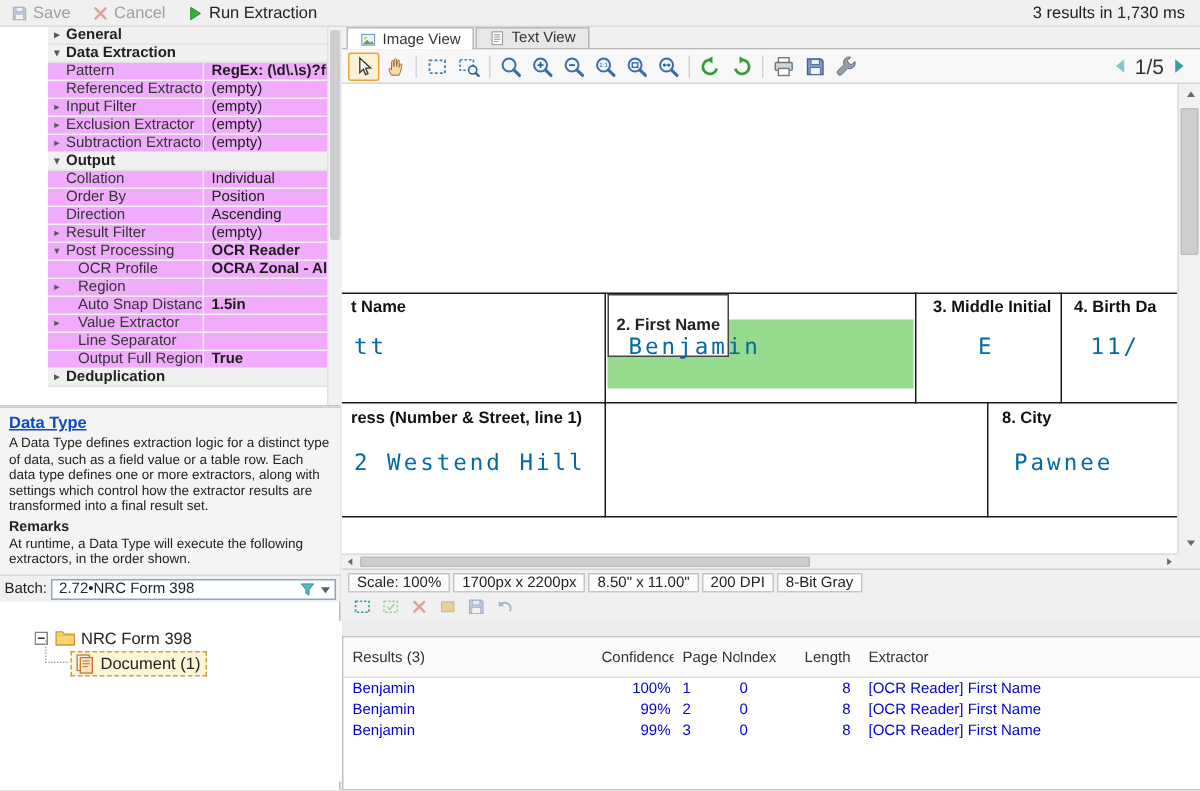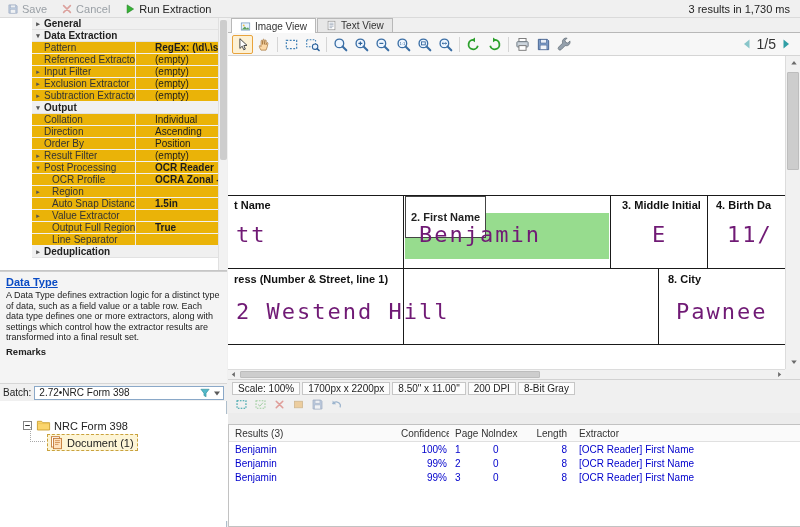--- a/index.html
+++ b/index.html
@@ -13,21 +13,21 @@
   .tb-btn .ic svg{width:12px;height:12px;display:block;}
   .tb-btn.disabled{color:#9aa0a6;}
   .tb-btn.disabled .ic{opacity:.45;}
   .topbar-status{margin-left:auto;padding-right:10px;font-size:11px;color:#222;}
 
   
   .left-panel{position:absolute;left:0;top:18px;width:227px;height:509px;background:#fff;border-right:1px solid #aebecb;}
   .prop-grid{position:absolute;left:0;top:0;width:227px;height:253px;background:#fff;overflow:hidden;border-bottom:1px solid #c6c6c6;}
   .pg-rows{position:absolute;left:0;top:0;width:218px;padding-left:32px;}
   .pg-cat{height:12px;line-height:12px;background:#f0f0f0;font-weight:bold;font-size:10px;display:flex;border-bottom:1px solid #e2e2e2;}
-  .pg-row{height:12px;line-height:12px;font-size:10px;display:flex;border-bottom:1px solid #f1f1f1;background:#eab308;gap:14px;}
+  .pg-row{height:12px;line-height:12px;font-size:10px;display:flex;border-bottom:1px solid #f1f1f1;background:#f0abfc;}
   .pg-arrow{width:12px;text-align:center;font-size:7px;color:#555;flex:none;}
   .pg-label{width:104px;flex:none;border-right:1px solid #ececec;display:flex;overflow:hidden;white-space:nowrap;color:#333;}
   .pg-label .txt{overflow:hidden;white-space:nowrap;}
   .pg-ind1 .txt{padding-left:8px;}
   .pg-value{flex:1;padding-left:5px;overflow:hidden;white-space:nowrap;color:#1c1c1c;}
   .pg-value.bold{font-weight:bold;}
   .pg-scroll{position:absolute;right:0;top:0;width:9px;height:253px;background:#f2f2f2;border-left:1px solid #e0e0e0;}
   .pg-thumb{position:absolute;left:1px;top:2px;width:7px;height:140px;background:#cdcdcd;border-radius:2px;}
 
   .help-panel{position:absolute;left:0;top:253px;width:227px;height:112px;background:#f4f4f4;border-top:1px solid #cfcfcf;padding:4px 6px;overflow:hidden;}
@@ -69,21 +69,21 @@
   .pager{margin-left:auto;display:flex;align-items:center;gap:4px;padding-right:8px;font-size:14px;color:#333;}
   .pager .pbtn{width:12px;height:12px;}
   .pager .pbtn svg{width:12px;height:12px;display:block;}
   .pager .pbtn.dim{opacity:.55;}
 
   .viewport{position:absolute;left:0;top:38px;width:572px;height:323px;background:#e8e8e8;}
   .doc-content{position:absolute;left:0;top:0;width:557px;height:313px;background:#fff;overflow:hidden;}
   .hline{position:absolute;left:0;width:557px;height:1px;background:#1a1a1a;}
   .vline{position:absolute;width:1px;background:#1a1a1a;}
   .cell-label{position:absolute;font-size:11px;font-weight:bold;color:#111;white-space:nowrap;}
-  .mono-val{position:absolute;font-family:"DejaVu Sans Mono",monospace;font-size:22px;letter-spacing:2px;color:#701a75;white-space:nowrap;}
+  .mono-val{position:absolute;font-family:"DejaVu Sans Mono",monospace;font-size:15px;letter-spacing:2px;color:#0369a1;white-space:nowrap;}
   .zone-box{position:absolute;left:177px;top:140px;background:#fff;border:1px solid #444;padding:14px 5px;font-size:11px;font-weight:bold;white-space:nowrap;}
   .hl-green{position:absolute;left:177px;top:157px;width:204px;height:46px;}
 
   .vscroll{position:absolute;right:0;top:0;width:15px;height:313px;background:#f1f1f1;border-left:1px solid #dcdcdc;}
   .hscroll{position:absolute;left:0;bottom:0;width:557px;height:10px;background:#f1f1f1;border-top:1px solid #dcdcdc;}
   .sb-corner{position:absolute;right:0;bottom:0;width:15px;height:10px;background:#f0f0f0;}
   .sbtn{position:absolute;display:flex;align-items:center;justify-content:center;}
   .sbtn svg{display:block;}
   .vthumb{position:absolute;left:1px;top:16px;width:12px;height:98px;background:#cdcdcd;border:1px solid #bdbdbd;border-radius:1px;}
   .hthumb{position:absolute;left:12px;top:1px;width:300px;height:7px;background:#cdcdcd;border:1px solid #bdbdbd;border-radius:1px;}
@@ -92,21 +92,21 @@
   .seg{height:13px;line-height:12px;border:1px solid #c6c6c6;background:#fcfcfc;font-size:10px;padding:0 5px;white-space:nowrap;}
 
   .minibar{position:absolute;left:0;top:378px;width:572px;height:17px;background:#f0f0f0;display:flex;align-items:center;padding-left:4px;gap:1px;}
   .mtool{width:18px;height:16px;display:flex;align-items:center;justify-content:center;border:1px solid transparent;border-radius:2px;}
   .mtool .tico,.mtool .tico svg{width:13px;height:13px;display:block;}
   .mtool.disabled{opacity:.45;}
 
   .splitter{position:absolute;left:0;top:395px;width:572px;height:11px;background:#ececec;}
 
   .results{position:absolute;left:0;top:406px;width:572px;height:103px;background:#fff;border:1px solid #c2c2c2;border-right:none;overflow:hidden;}
-  .res-head{display:flex;height:17px;align-items:center;background:#fafafa;border-bottom:1px solid #e0e0e0;font-size:10px;color:#333;}
+  .res-head{display:flex;height:27px;align-items:center;background:#fafafa;border-bottom:1px solid #e0e0e0;font-size:10px;color:#333;}
   .res-row{display:flex;height:14px;align-items:center;font-size:10px;color:#0000cc;}
   .rc{white-space:nowrap;overflow:hidden;}
   .rc0{width:172px;padding-left:6px;text-align:left;}
   .rc1{width:48px;text-align:right;padding-right:2px;}
   .rc2{width:44px;text-align:left;padding-left:6px;}
   .rc3{width:36px;text-align:left;padding-right:2px;}
   .rc4{width:40px;text-align:right;padding-right:2px;}
   .rc5{flex:1;text-align:left;padding-left:10px;}
 </style>
 </head>
@@ -198,30 +198,30 @@
           <div class="pg-row">
             <div class="pg-label">
               <span class="pg-arrow"></span>
               <span class="txt">Collation</span>
             </div>
             <div class="pg-value">Individual</div>
           </div>
           <div class="pg-row">
             <div class="pg-label">
               <span class="pg-arrow"></span>
+              <span class="txt">Order By</span>
+            </div>
+            <div class="pg-value">Position</div>
+          </div>
+          <div class="pg-row">
+            <div class="pg-label">
+              <span class="pg-arrow"></span>
               <span class="txt">Direction</span>
             </div>
             <div class="pg-value">Ascending</div>
-          </div>
-          <div class="pg-row">
-            <div class="pg-label">
-              <span class="pg-arrow"></span>
-              <span class="txt">Order By</span>
-            </div>
-            <div class="pg-value">Position</div>
           </div>
           <div class="pg-row">
             <div class="pg-label">
               <span class="pg-arrow">▸</span>
               <span class="txt">Result Filter</span>
             </div>
             <div class="pg-value">(empty)</div>
           </div>
           <div class="pg-row">
             <div class="pg-label">
@@ -254,45 +254,46 @@
           <div class="pg-row">
             <div class="pg-label pg-ind1">
               <span class="pg-arrow">▸</span>
               <span class="txt">Value Extractor</span>
             </div>
             <div class="pg-value"></div>
           </div>
           <div class="pg-row">
             <div class="pg-label pg-ind1">
               <span class="pg-arrow"></span>
+              <span class="txt">Line Separator</span>
+            </div>
+            <div class="pg-value"></div>
+          </div>
+          <div class="pg-row">
+            <div class="pg-label pg-ind1">
+              <span class="pg-arrow"></span>
               <span class="txt">Output Full Region</span>
             </div>
             <div class="pg-value bold">True</div>
-          </div>
-          <div class="pg-row">
-            <div class="pg-label pg-ind1">
-              <span class="pg-arrow"></span>
-              <span class="txt">Line Separator</span>
-            </div>
-            <div class="pg-value"></div>
           </div>
           <div class="pg-cat">
             <span class="pg-arrow">▸</span>
             <span>Deduplication</span>
           </div>
         </div>
       <div class="pg-scroll">
         <div class="pg-thumb"></div>
       </div>
     </div>
 
     <div class="help-panel">
       <div class="help-title">Data Type</div>
       <div class="help-body">A Data Type defines extraction logic for a distinct type of data, such as a field value or a table row. Each data type defines one or more extractors, along with settings which control how the extractor results are transformed into a final result set.</div>
       <div class="help-remarks">Remarks</div>
+      <div class="help-body">At runtime, a Data Type will execute the following extractors, in the order shown.</div>
     </div>
 
     <div class="batch-bar">
       <span class="batch-label">Batch:</span>
       <div class="batch-combo">
         <span class="val">2.72•NRC Form 398</span>
         <span class="combo-ic">
             <svg viewBox="0 0 16 16">
               <path d="M2.5 3 H13.5 L9.4 8.2 V13 L6.6 11.4 V8.2 Z" fill="#53b9c9" stroke="#2f8b99" stroke-width="0.8"></path>
             </svg>

